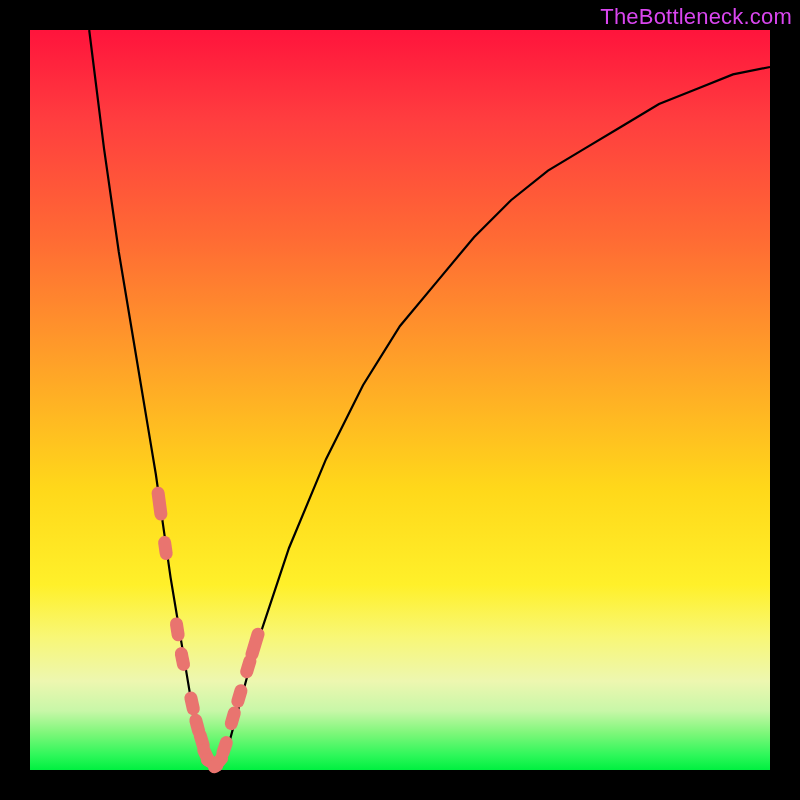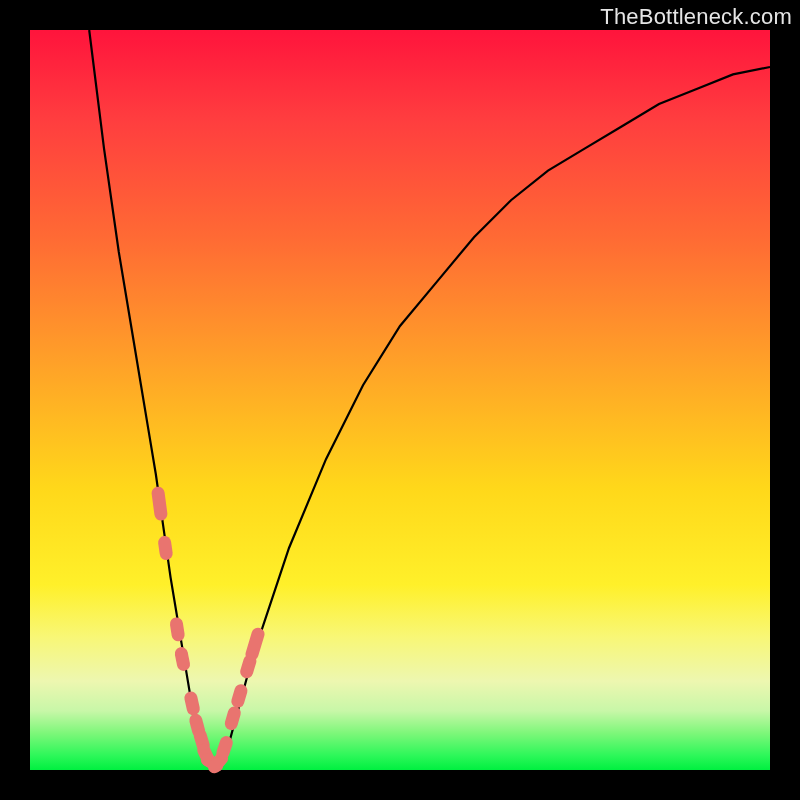--- a/index.html
+++ b/index.html
@@ -39,21 +39,21 @@
       #c8f7a8 92%,
       #7ef77a 95%,
       #2ef75a 98%,
       #00f040 100%
     );
   }
   .watermark {
     position: absolute;
     top: 4px;
     right: 8px;
-    color: #e5e5e5;
+    color: #d946ef;
     font-size: 22px;
     font-weight: 500;
     letter-spacing: 0.2px;
     user-select: none;
   }
   svg.curve {
     position: absolute;
     left: 0;
     top: 0;
     width: 740px;

